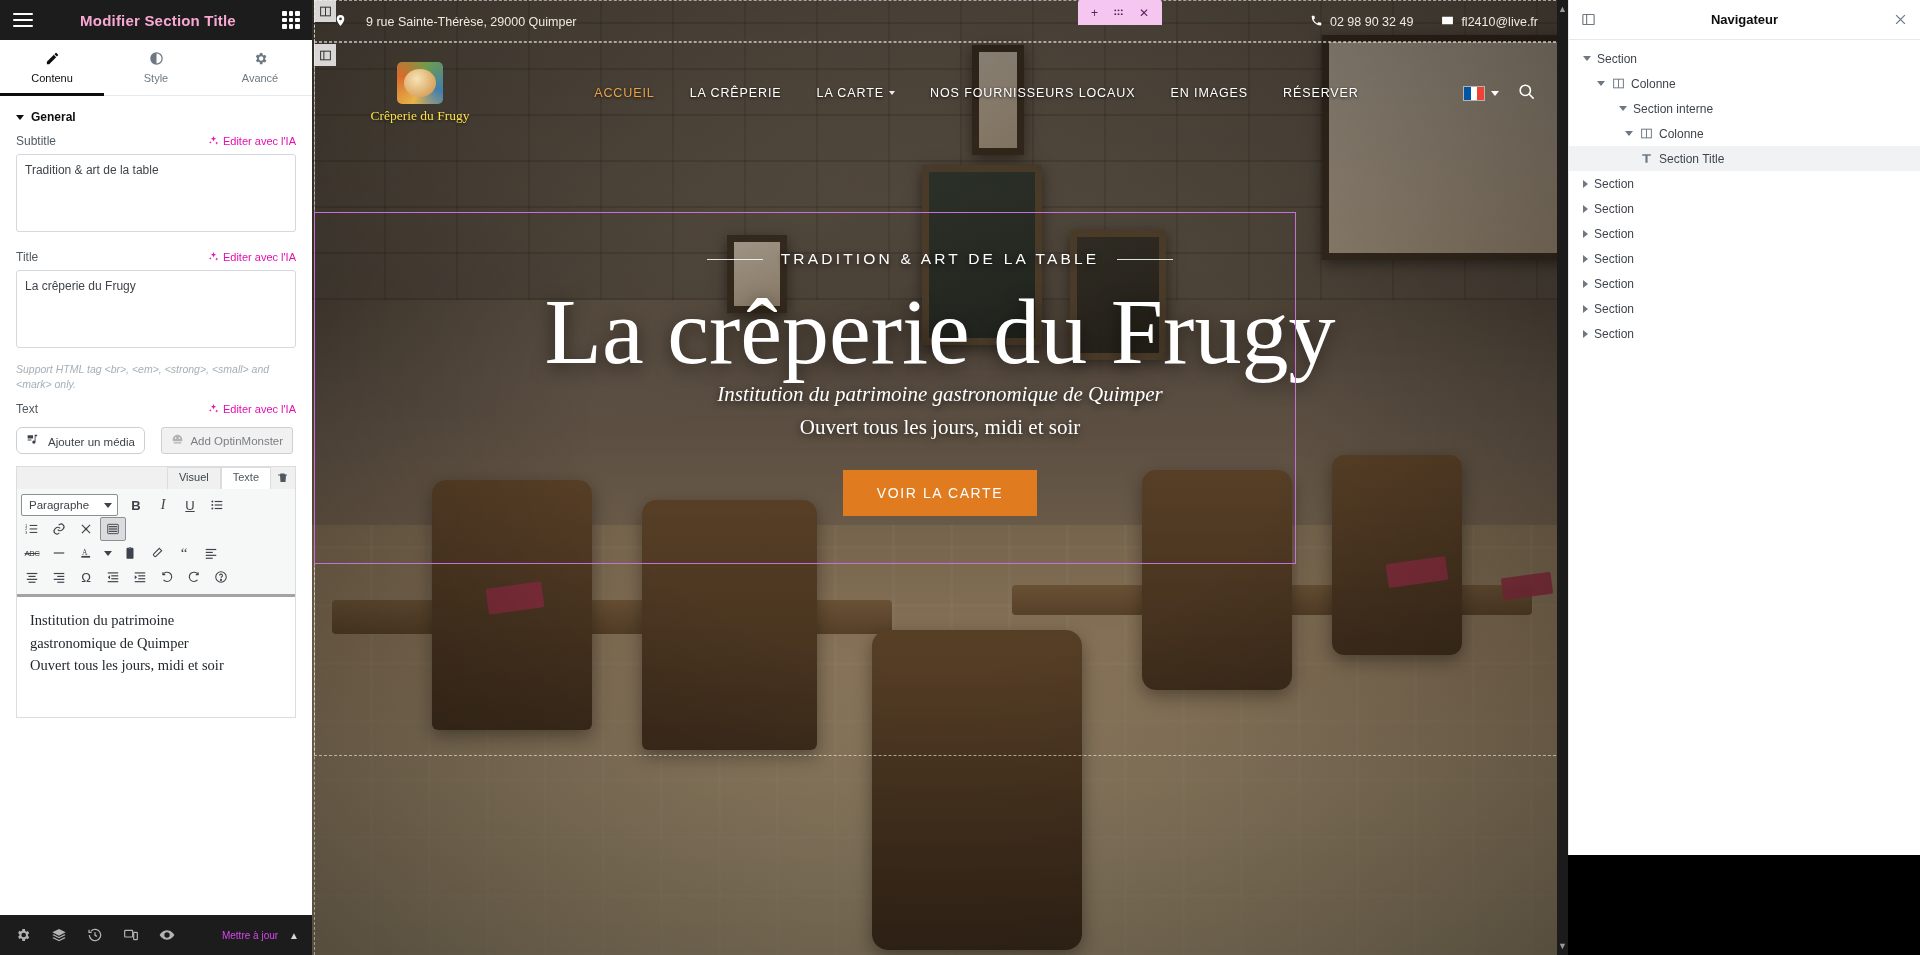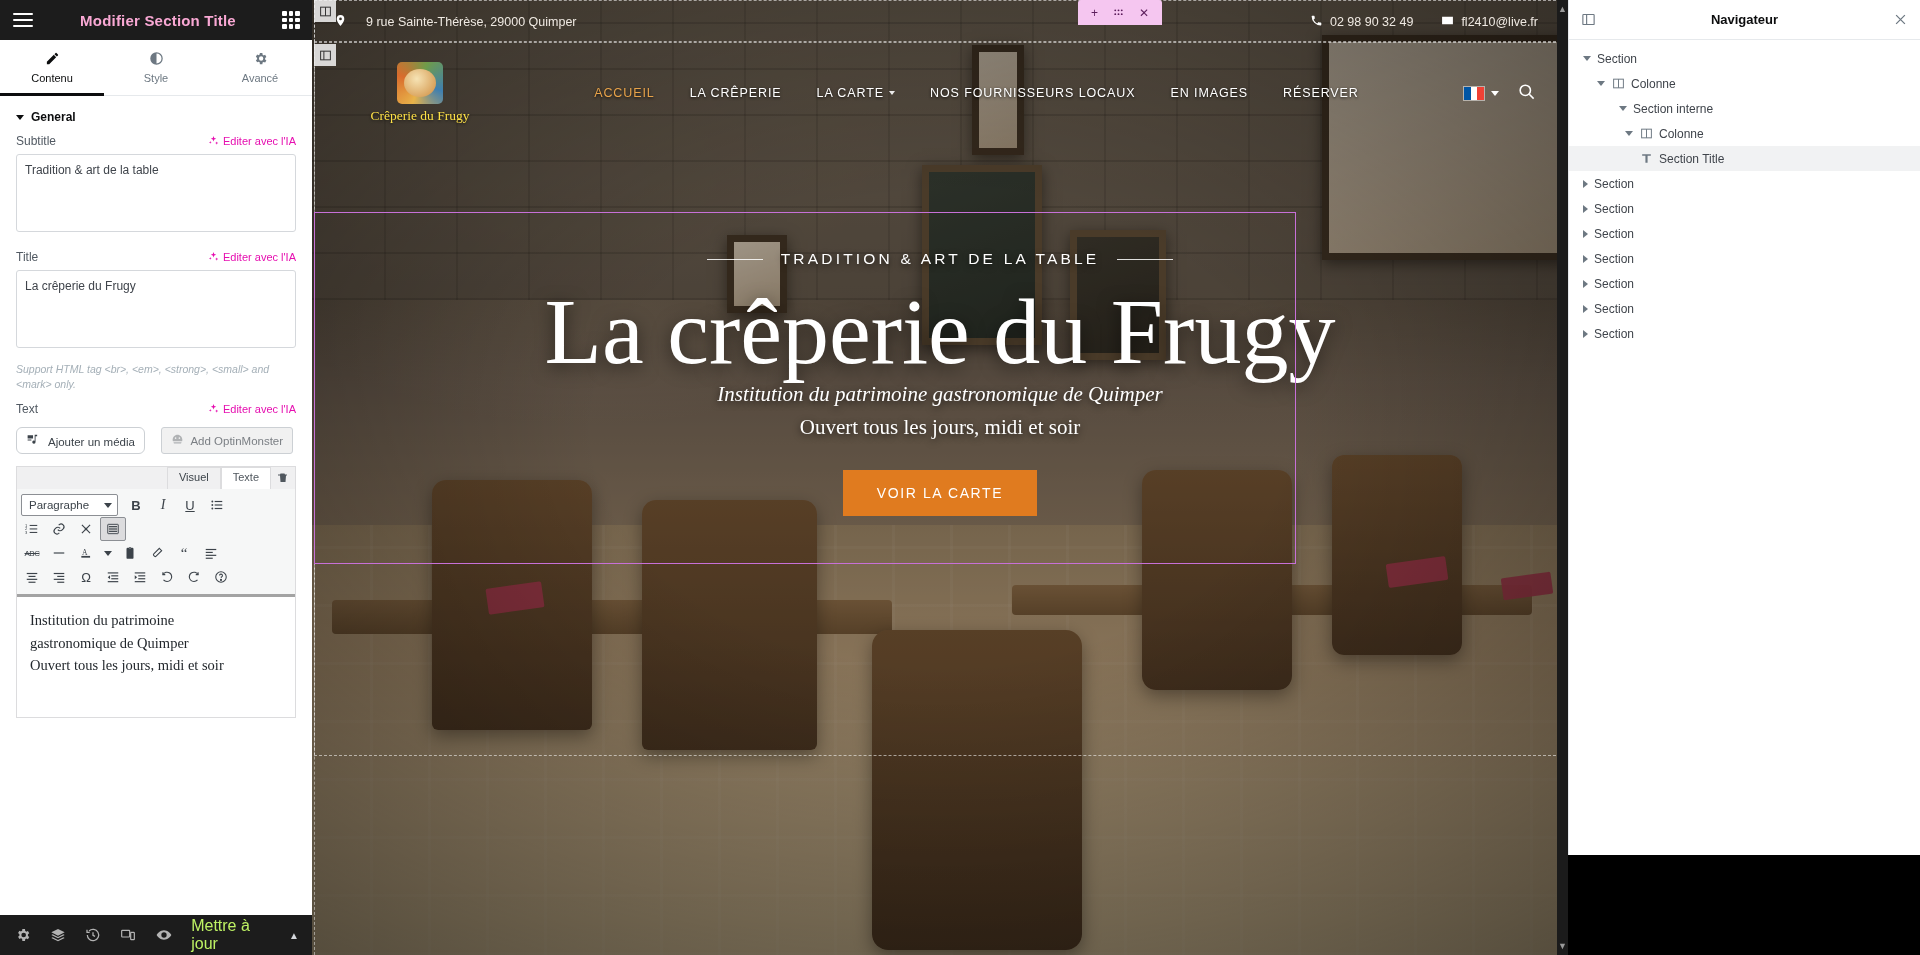--- a/index.html
+++ b/index.html
@@ -53,21 +53,21 @@
   .tb-btn.pressed { background: #dcdcde; border-color: #8c8f94; }
   .tb-btn svg { width: 14px; height: 14px; }
   .tb-sel { display: flex; align-items: center; justify-content: space-between; width: 97px; height: 22px; border: 1px solid #8c8f94; background: #fff; font-size: 11.5px; color: #3c434a; padding: 0 5px 0 7px; margin: 0 4px 0 2px; border-radius: 2px; cursor: pointer;}
   .tb-sel .c { width:0;height:0;border-left:4px solid transparent;border-right:4px solid transparent;border-top:5px solid #3c434a; }
   .ed-area { background: #fff; padding: 12px 13px; min-height: 120px; font-family: "Liberation Serif", serif; font-size: 14.5px; color: #23282d; line-height: 1.55; }
 
   .panel-footer { height: 40px; background: #1c1c1c; display: flex; align-items: center; padding: 0 6px; gap: 2px; flex: 0 0 40px; }
   .pf-btn { width: 34px; height: 34px; display: flex; align-items: center; justify-content: center; color: #b3b3b3; cursor: pointer; border-radius: 3px; }
   .pf-btn svg { width: 16px; height: 16px; }
   .pf-update { margin-left: auto; display: flex; align-items: center; height: 28px; }
-  .pf-update .lbl { color: #bef264; font-size: 16px; padding: 0 9px; cursor: pointer; }
+  .pf-update .lbl { color: #d946ef; font-size: 10px; padding: 0 9px; cursor: pointer; }
   .pf-update .arw { color: #d5d8dc; font-size: 10px; padding: 0 7px 0 2px; cursor: pointer; }
 
   
   .preview { position: relative; width: 1256px; height: 955px; flex: 0 0 1256px; overflow: hidden; background: #2b2622; }
   .photo { position: absolute; inset: 0; }
   .photo .sky { position:absolute; inset:0;
     background:
       radial-gradient(ellipse 45% 38% at 22% 18%, rgba(170,150,125,.55), transparent 70%),
       radial-gradient(ellipse 40% 40% at 78% 22%, rgba(120,105,88,.5), transparent 72%),
       linear-gradient(180deg,#6b5f51 0%, #5c5244 16%, #4e463b 28%, #6d6054 40%, #8a7862 56%, #a08b70 68%, #b59c7e 80%, #c2a886 100%);

